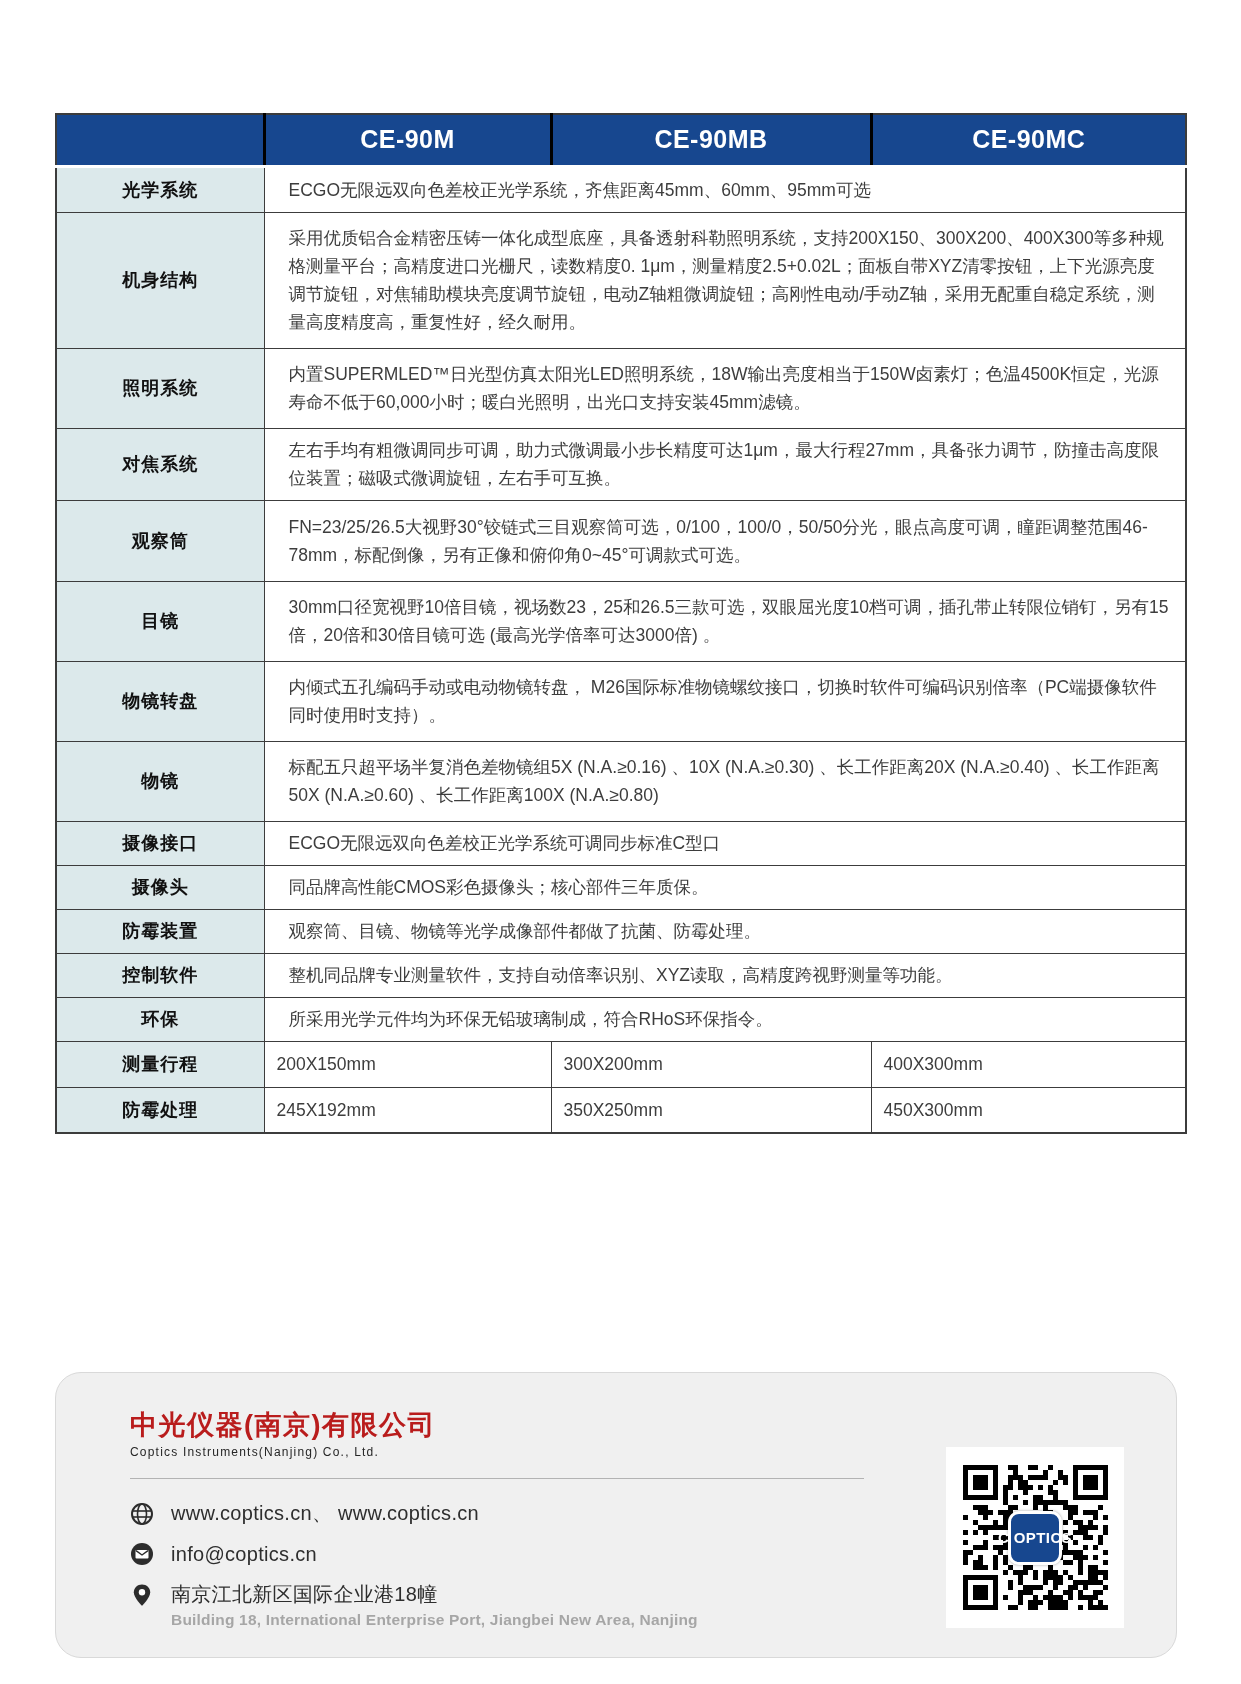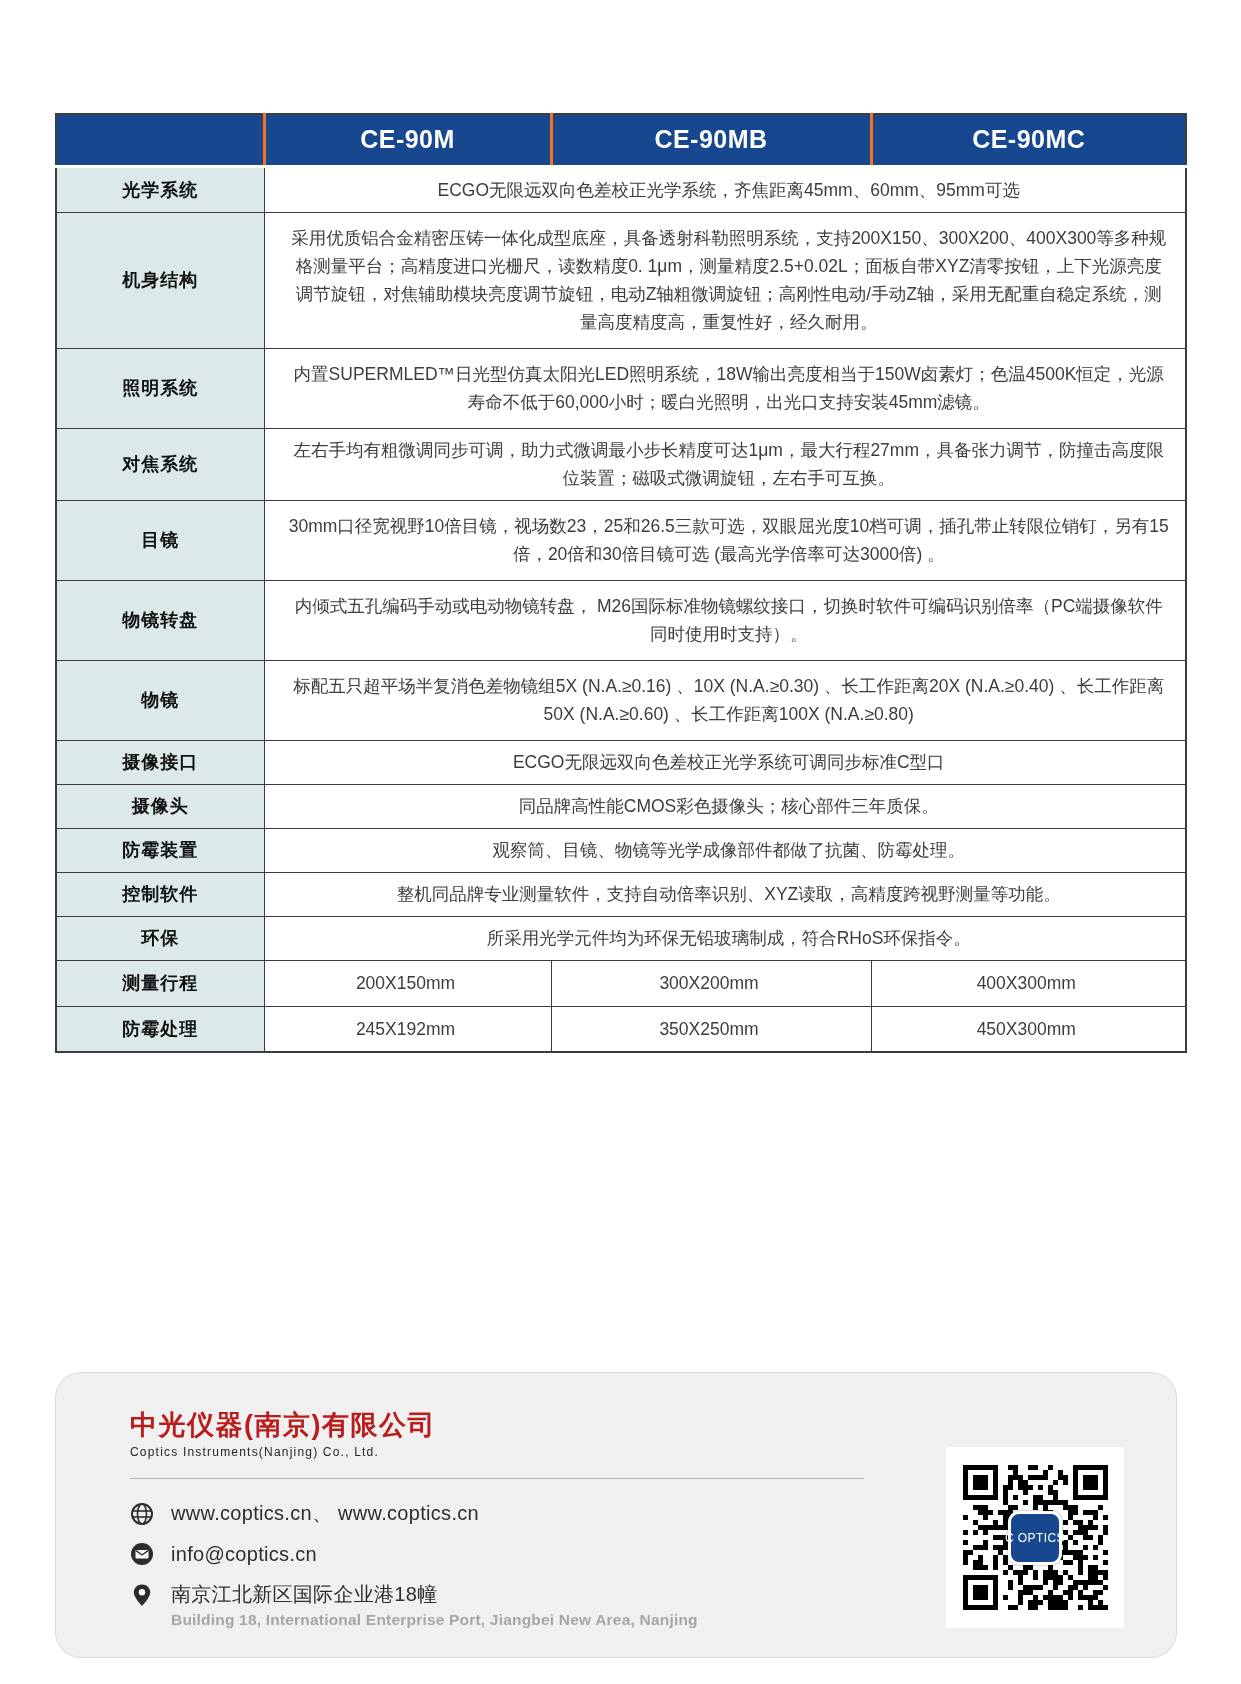--- a/index.html
+++ b/index.html
@@ -7,44 +7,44 @@
     --label-bg:#dce9eb;
     --border-dark:#3c3c3c;
   }
   *{margin:0;padding:0;box-sizing:border-box;}
   body{background:#ffffff;font-family:"Liberation Sans","DejaVu Sans",sans-serif;}
   .page{position:relative;width:1241px;height:1684px;background:#fff;overflow:hidden;}
 
   
   table.spec{position:absolute;left:55px;top:113px;width:1130px;border-collapse:collapse;table-layout:fixed;border:2px solid var(--border-dark);}
   table.spec th{background:var(--header-bg);color:#fff;font-size:25px;font-weight:700;height:52px;text-align:center;letter-spacing:0.5px;border-bottom:3px solid #fff;}
-  table.spec th + th{border-left:3px solid #f97316;}
+  table.spec th + th{border-left:3px solid #000000;}
   table.spec td{border:1.5px solid var(--border-dark);vertical-align:middle;}
   td.lbl{background:var(--label-bg);font-weight:700;text-align:center;font-size:18px;color:#111;letter-spacing:1px;}
-  td.val{font-size:17.5px;color:#3d3d3d;padding:7px 16px 7px 24px;line-height:1.6;text-align:center;}
+  td.val{font-size:17.5px;color:#3d3d3d;padding:7px 16px 7px 24px;line-height:1.6;text-align:left;}
   td.val3{padding-left:12px;}
   tr.h46{height:46px;} tr.h44{height:44px;} tr.h72{height:72px;} tr.h80{height:80px;padding-left:20px;} tr.h81{height:81px;} tr.h136{height:136px;}
 
   
   .footer-card{position:absolute;left:55px;top:1372px;width:1122px;height:286px;background:#f0f0f0;border:1px solid #d9d9d9;border-radius:26px;}
   .company-cn{position:absolute;left:74px;top:34px;font-size:27px;font-weight:700;color:#b91c1c;letter-spacing:1.5px;}
   .company-en{position:absolute;left:74px;top:72px;font-size:12px;color:#262626;letter-spacing:1.2px;}
   .footer-divider{position:absolute;left:74px;top:105px;width:734px;height:1px;background:#b3b3b3;}
   .contact-list{position:absolute;left:74px;top:112px;width:740px;}
   .contact-row{display:flex;align-items:center;gap:17px;margin-top:15px;}
   .contact-row .txt{font-size:20px;color:#2e2e2e;letter-spacing:0.3px;}
   .contact-sub{margin:3px 0 0 41px;font-size:15.5px;color:#a6a6a6;letter-spacing:0.2px;font-weight:bold;}
   .cicon{width:24px;height:24px;flex:0 0 24px;display:flex;align-items:center;justify-content:center;}
 
   
   .qr-panel{position:absolute;left:890px;top:74px;width:178px;height:181px;background:#fff;display:flex;align-items:center;justify-content:center;}
   .qr-wrap{position:relative;width:145px;height:145px;}
   .qr-wrap svg{display:block;}
   .qr-logo{position:absolute;left:50%;top:50%;transform:translate(-50%,-50%);width:54px;height:54px;background:var(--header-bg);border:3px solid #fff;border-radius:11px;box-shadow:0 0 3px rgba(0,0,0,.35);display:flex;align-items:center;justify-content:center;}
-  .qr-logo span{color:#fff;font-weight:400;font-size:12px;letter-spacing:0.4px;white-space:nowrap;}
+  .qr-logo span{color:#fff;font-weight:700;font-size:15px;letter-spacing:0.4px;white-space:nowrap;}
 </style>
 </head>
 <body>
 
 <div class="page">
 
   <table class="spec">
     <colgroup>
         <col style="width:208px">
         <col style="width:287px">
@@ -68,20 +68,24 @@
         <td class="lbl">机身结构</td>
         <td class="val" colspan="3">采用优质铝合金精密压铸一体化成型底座，具备透射科勒照明系统，支持200X150、300X200、400X300等多种规格测量平台；高精度进口光栅尺，读数精度0. 1μm，测量精度2.5+0.02L；面板自带XYZ清零按钮，上下光源亮度调节旋钮，对焦辅助模块亮度调节旋钮，电动Z轴粗微调旋钮；高刚性电动/手动Z轴，采用无配重自稳定系统，测量高度精度高，重复性好，经久耐用。</td>
       </tr>
       <tr class="h80">
         <td class="lbl">照明系统</td>
         <td class="val" colspan="3">内置SUPERMLED™日光型仿真太阳光LED照明系统，18W输出亮度相当于150W卤素灯；色温4500K恒定，光源寿命不低于60,000小时；暖白光照明，出光口支持安装45mm滤镜。</td>
       </tr>
       <tr class="h72">
         <td class="lbl">对焦系统</td>
         <td class="val" colspan="3">左右手均有粗微调同步可调，助力式微调最小步长精度可达1μm，最大行程27mm，具备张力调节，防撞击高度限位装置；磁吸式微调旋钮，左右手可互换。</td>
+      </tr>
+      <tr class="h81">
+        <td class="lbl">观察筒</td>
+        <td class="val" colspan="3">FN=23/25/26.5大视野30°铰链式三目观察筒可选，0/100，100/0，50/50分光，眼点高度可调，瞳距调整范围46-78mm，标配倒像，另有正像和俯仰角0~45°可调款式可选。</td>
       </tr>
       <tr class="h80">
         <td class="lbl">目镜</td>
         <td class="val" colspan="3">30mm口径宽视野10倍目镜，视场数23，25和26.5三款可选，双眼屈光度10档可调，插孔带止转限位销钉，另有15倍，20倍和30倍目镜可选 (最高光学倍率可达3000倍) 。</td>
       </tr>
       <tr class="h80">
         <td class="lbl">物镜转盘</td>
         <td class="val" colspan="3">内倾式五孔编码手动或电动物镜转盘， M26国际标准物镜螺纹接口，切换时软件可编码识别倍率（PC端摄像软件同时使用时支持）。</td>
       </tr>
       <tr class="h80">

